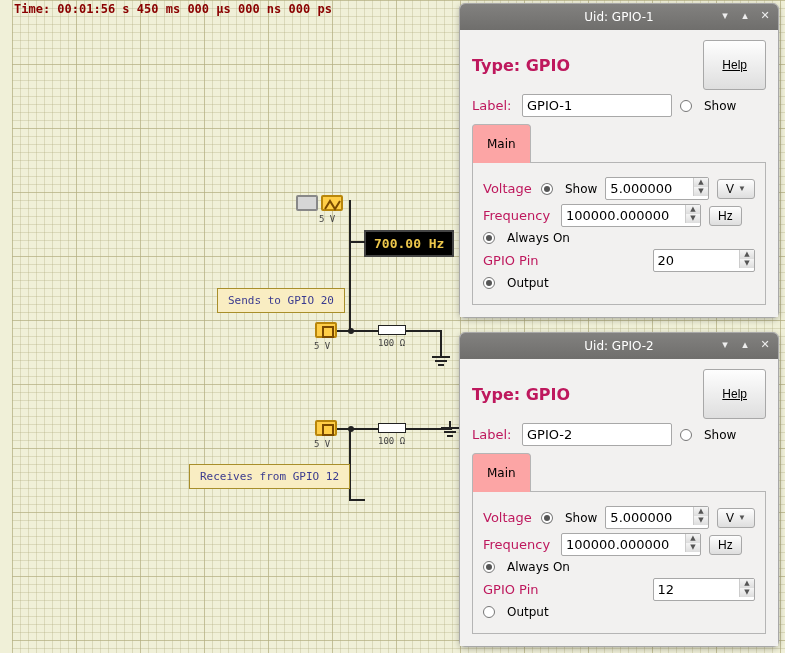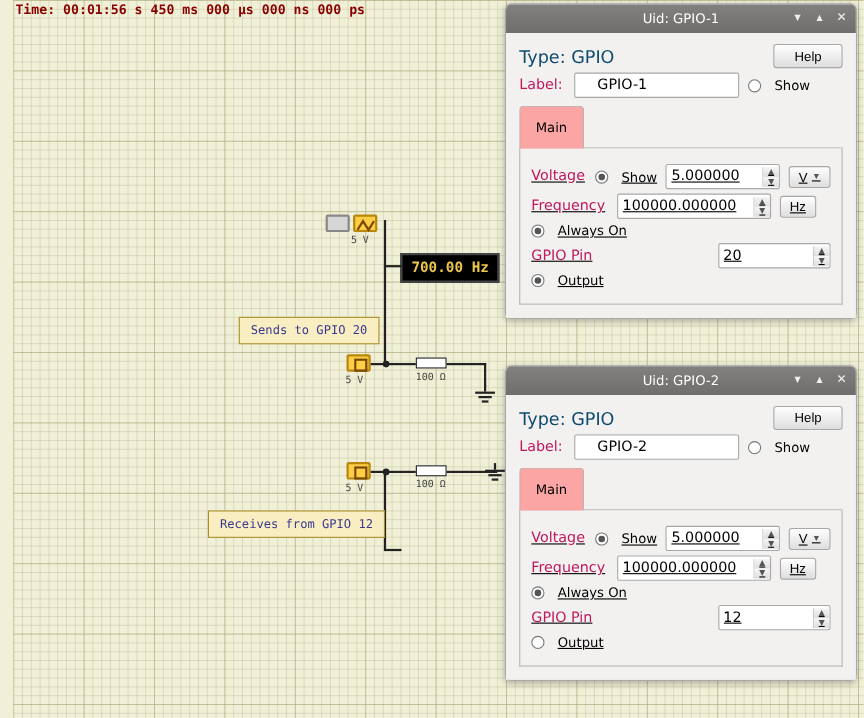--- a/index.html
+++ b/index.html
@@ -107,40 +107,40 @@
   .panel-titlebar .win-icons {
     position:absolute; right:6px; top:4px; display:flex; gap:6px;
   }
   .panel-titlebar .win-icons span {
     width:14px; height:14px; display:inline-flex; align-items:center; justify-content:center;
     color:#eee; font-size:11px; cursor:pointer;
   }
   .panel-body { padding:10px 12px 12px 12px; background:#f2f1f0; }
   .row { display:flex; align-items:center; margin:4px 0; gap:8px; }
   .panel-body .type-row { display:flex; align-items:center; justify-content:space-between; }
-  .type-row .type-text { color:#0c4a6e; font-weight:normal; font-size:16px; }
+  .type-row .type-text { color:#be185d; font-weight:bold; font-size:16px; }
   button.help {
     border:1px solid #a8a8a8; border-radius:3px;
     background:linear-gradient(#fefefe,#dedede);
-    padding:3px 18px; font-size:12px;
+    padding:17px 18px; font-size:12px;text-decoration:underline;
   }
   button.unit {
     border:1px solid #a8a8a8; border-radius:3px;
     background:linear-gradient(#fefefe,#dedede);
     padding:2px 8px; font-size:12px;
     display:flex; align-items:center; gap:4px;
   }
   .caret { font-size:8px; color:#555; }
   label.lab { color:#be185d; font-size:13px; min-width:70px; }
   input.text {
     border:1px solid #a8a8a8; border-radius:2px;
-    background:#fff; padding:3px 20px; font-size:13px; font-family:inherit;
+    background:#fff; padding:3px 4px; font-size:13px; font-family:inherit;
   }
   .spinner {
-    display:flex; align-items:center;
+    display:flex; align-items:flex-start;
     border:1px solid #a8a8a8; border-radius:2px; background:#fff;
   }
   .spinner input {
     border:none; outline:none; padding:3px 4px; font-size:13px; font-family:inherit; width:100%;
     background:transparent;
   }
   .spinner .spin-btns {
     display:flex; flex-direction:column; border-left:1px solid #ccc;
   }
   .spinner .spin-btns span {
@@ -155,21 +155,21 @@
   .radio-dot.checked::after { content:""; width:6px; height:6px; background:#555; border-radius:50%; }
   .tabbar { border-bottom:1px solid #b5b5b5; display:flex; margin-top:6px; }
   .tabbar .tab {
     border:1px solid #b5b5b5; border-bottom:none;
     background:#fca5a5; padding:12px 14px; font-size:12px;
     border-top-left-radius:4px; border-top-right-radius:4px;
     position:relative; top:1px;
   }
   .tabcontent {
     border:1px solid #b5b5b5; border-top:none;
-    padding:10px; background:#f2f1f0;text-decoration:underline;
+    padding:10px; background:#f2f1f0;
   }
 </style>
 </head>
 <body>
 
 <div class="canvas">
   <div class="time-label">Time: 00:01:56 s  450 ms  000 µs  000 ns  000 ps</div>
 
   <div class="comp gray" style="left:284px; top:195px;"></div>
   <div class="comp" style="left:309px; top:195px;">

